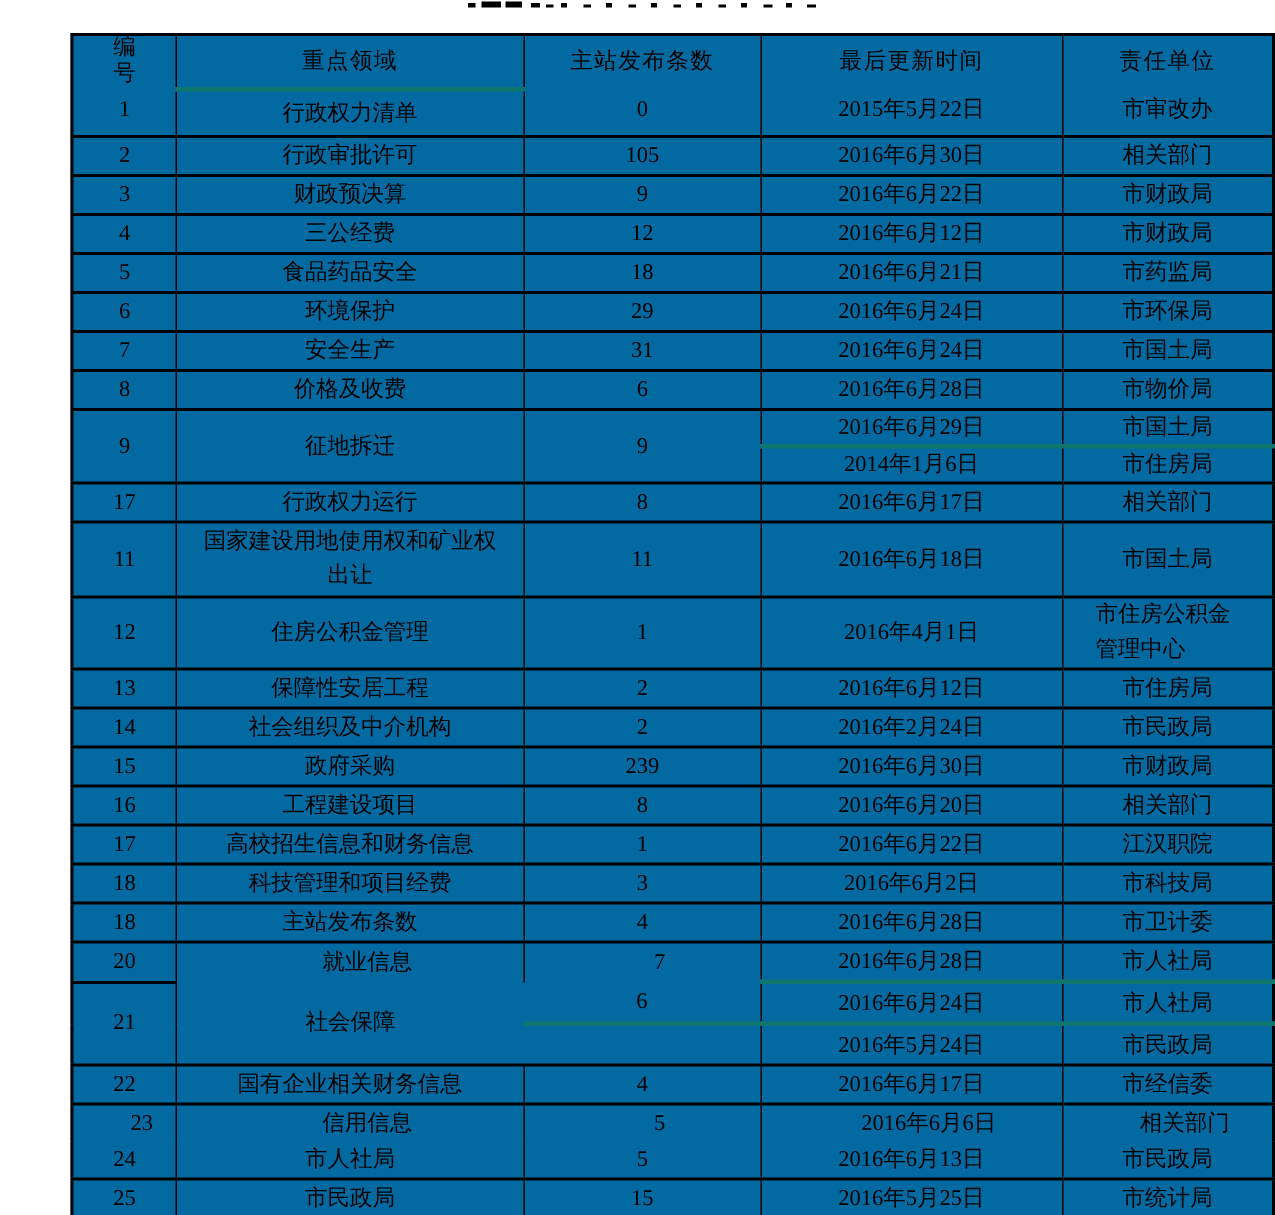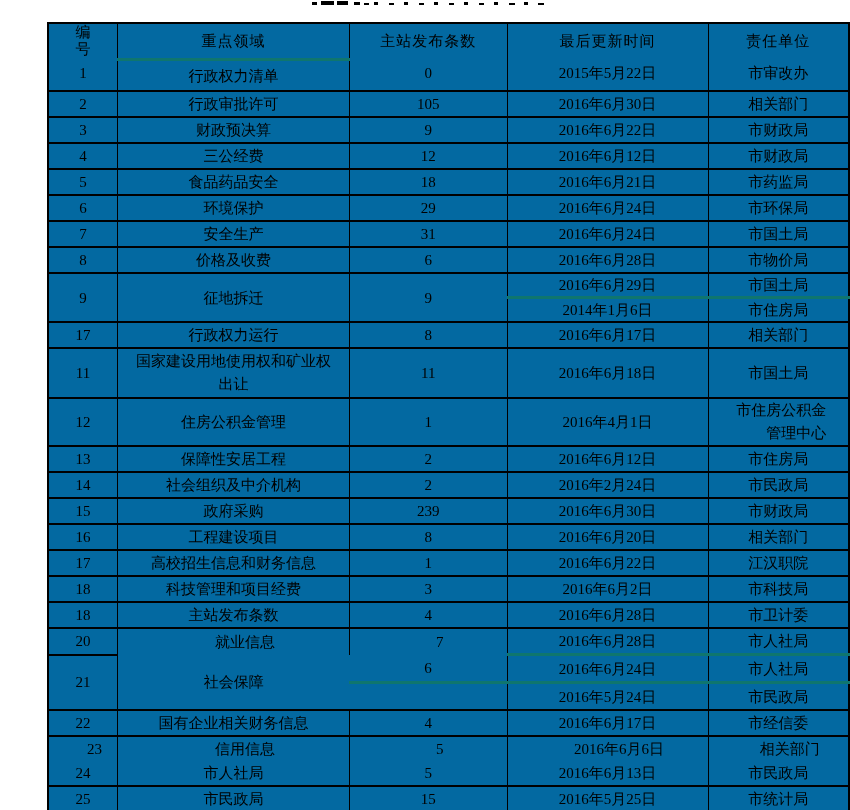--- a/index.html
+++ b/index.html
@@ -41,21 +41,21 @@
   .dbot{height:29px;display:flex;align-items:center;justify-content:center;}
   .hdr{letter-spacing:1px;}
   .vwrap{display:inline-block;width:17px;line-height:17px;word-break:break-all;letter-spacing:0;}
 
   tr.rh2 td{height:29px;}
   tr.sub td{height:22px;}
   tr.tall td{height:48px;}
   tr.tall2 td{height:44px;}
   tr.sub21 td{height:25px;}
   .wrapA{display:inline-block;max-width:208px;line-height:23px;}
-  .wrapB{display:inline-block;width:96px;text-align:right;line-height:23px;}
+  .wrapB{display:inline-block;width:96px;text-align:left;line-height:23px;}
 </style>
 </head>
 <body>
 
 <svg class="titlefrag" width="850" height="6" viewBox="0 0 850 6">
   <g fill="#000">
     <rect x="312" y="2" width="5" height="3"></rect>
     <rect x="321" y="1" width="13" height="4"></rect>
     <rect x="337" y="1" width="11" height="4"></rect>
     <rect x="354" y="2" width="6" height="3"></rect>

